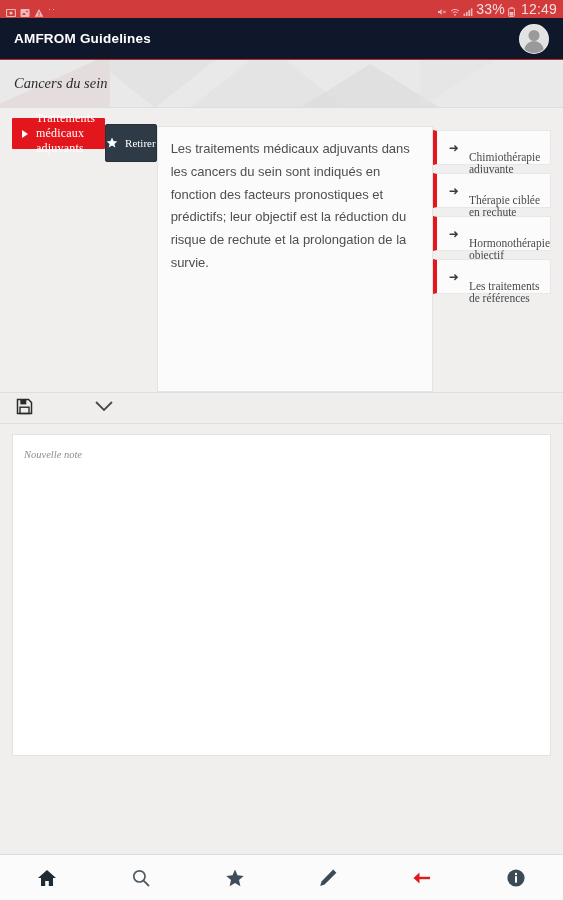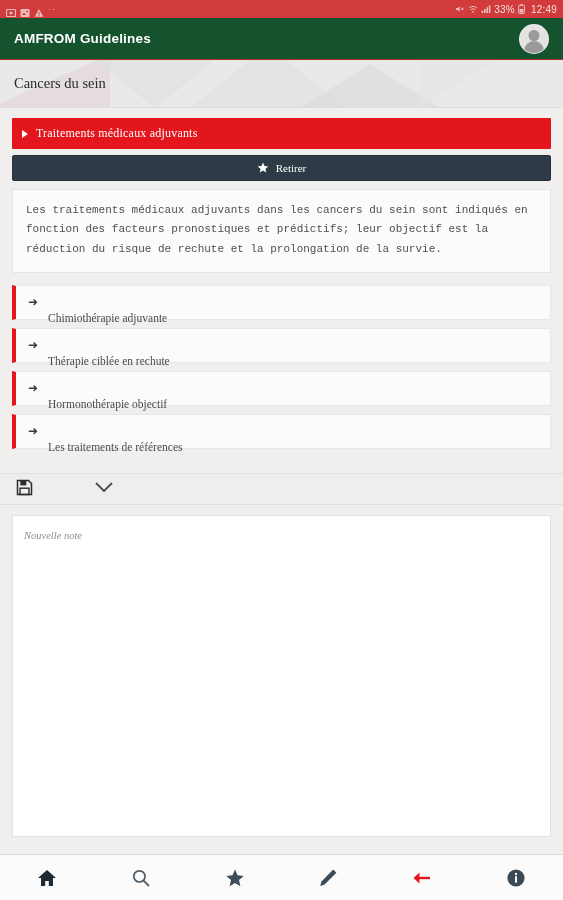--- a/index.html
+++ b/index.html
@@ -28,34 +28,34 @@
     padding: 0 6px;
     flex: 0 0 18px;
   }
   .sb-left { display: flex; align-items: center; gap: 4px; }
   .sb-right {
     margin-left: auto;
     display: flex;
     align-items: center;
     gap: 3px;
     color: #f4dede;
-    font-size: 10px;
+    font-size: 14px;
     letter-spacing: .2px;
   }
   .sb-ico {
     width: 10px; height: 10px;
     display: inline-block;
     opacity: .85;
   }
   .sb-dots { color:#f0bcbc; font-size: 9px; letter-spacing:1px; line-height:1;}
 
   
   .appbar {
     height: 42px;
-    background: #14532d;
+    background: #0f172a;
     display: flex;
     align-items: center;
     padding: 0 14px;
     flex: 0 0 42px;
     border-bottom: 1px solid #b92c31;
   }
   .appbar-title {
     color: #ffffff;
     font-size: 13.5px;
     font-weight: bold;
@@ -90,20 +90,21 @@
   .crumbband {
     height: 48px;
     flex: 0 0 48px;
     position: relative;
     background: #e9e9e9;
     display: flex;
     align-items: center;
     padding: 16px 14px;
     overflow: hidden;
     border-bottom: 1px solid #dddddd;
+    font-style: italic;
   }
   .crumbband .tri {
     position: absolute;
     width: 0; height: 0;
     border-style: solid;
     opacity: .55;
   }
   .t1 { left: -10px; top: -6px; border-width: 0 0 54px 120px; border-color: transparent transparent #e2d3d3 transparent; }
   .t2 { left: 95px;  top: 0;    border-width: 48px 60px 0 60px; border-color: #dedede transparent transparent transparent; }
   .t3 { left: 190px; top: -14px;border-width: 0 78px 62px 78px;  border-color: transparent transparent #e0e0e0 transparent; }
@@ -116,21 +117,21 @@
     font-size: 14.5px;
     color: #2b2b2b;
   }
 
   
   .content {
     flex: 1 1 auto;
     padding: 10px 12px 0 12px;
     overflow: hidden;
     display: flex;
-    flex-direction: column;
+    flex-direction: row;
   }
 
   .section-banner {
     background: #e3161d;
     height: 31px;
     display: flex;
     align-items: center;
     padding: 0 10px;
     gap: 8px;
     border-radius: 1px;
@@ -148,41 +149,41 @@
     letter-spacing: .2px;
   }
 
   .btn-row {
     display: flex;
     gap: 4px;
     margin-top: 6px;
   }
   .dark-btn {
     flex: 1 1 0;
-    height: 26px;
+    height: 38px;
     background: #2e3a45;
     color: #ffffff;
     display: flex;
     align-items: center;
     justify-content: center;
     gap: 7px;
     font-family: "Liberation Serif", serif;
     font-size: 11px;
     border: 1px solid #273039;
     border-radius: 2px;
   }
   .dark-btn svg { display:block; }
 
   .blurb {
     margin-top: 8px;
     background: #fbfbfb;
     border: 1px solid #e4e4e4;
     padding: 11px 13px 13px 13px;
-    font-family: Liberation Mono, monospace;
-    font-size: 11px;
+    font-family: Liberation Sans, sans-serif;
+    font-size: 13px;
     line-height: 1.75;
     color: #4f4f4f;
   }
 
   .nav-list { margin-top: 12px; display: flex; flex-direction: column; gap: 8px; }
   .nav-item {
     height: 35px;
     background: #fbfbfb;
     border: 1px solid #e7e7e7;
     border-left: 4px solid #e3161d;

